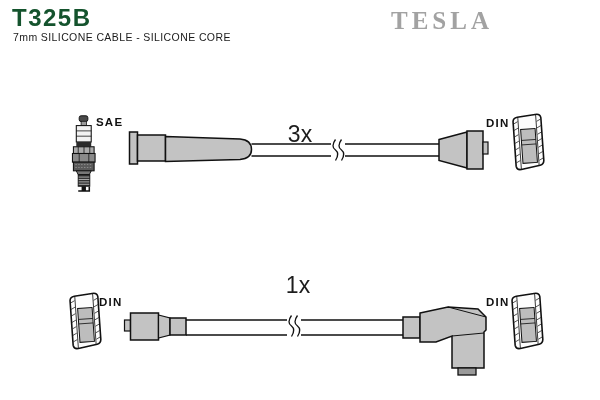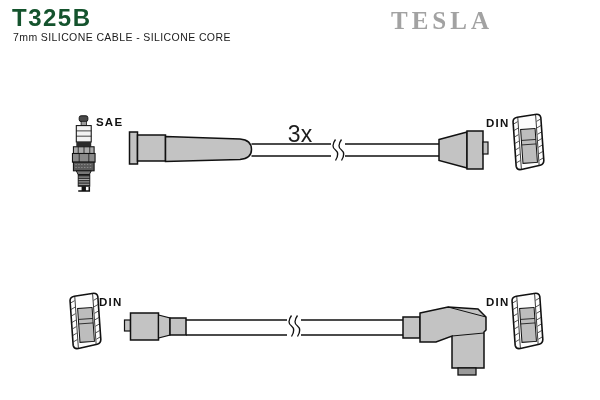--- a/index.html
+++ b/index.html
@@ -88,20 +88,21 @@
         <line x1="10.5" y1="3.5" x2="10.5" y2="55.5" class="thin"></line>
         <line x1="28.5" y1="2" x2="28.5" y2="53.5" class="thin"></line>
         <path class="hatch" d="M6,10 l4,-2 M6,16.5 l4,-2 M6,23 l4,-2 M6,29.5 l4,-2 M6,36 l4,-2 M6,42.5 l4,-2 M6,49 l4,-2 M29,9 l4,-2 M29,15.5 l4,-2 M29,22 l4,-2 M29,28.5 l4,-2 M29,35 l4,-2 M29,41.5 l4,-2 M29,48 l4,-2"></path>
         <rect x="12.5" y="16" width="14.5" height="34" class="inner"></rect>
         <path d="M12.5,27 h14.5 M12.5,31.5 h14.5" class="thin"></path>
       </g>
     </svg>
   </div>
 
   <div class="row">
+    <div class="abs qty qty-2">1x</div>
 
     <svg class="abs" style="left:66px;top:292px;" width="38" height="58" viewBox="0 0 38 58">
       <g transform="rotate(-4 19 29)">
         <path class="shell" d="M5.5,8 Q5.5,4 10,3.5 L28,2 Q33,1.5 33.5,5.5 L33.5,48 Q33.5,52 29.5,53 L10.5,56 Q6,56.5 5.5,52.5 Z"></path>
         <line x1="10.5" y1="3.5" x2="10.5" y2="55.5" class="thin"></line>
         <line x1="28.5" y1="2" x2="28.5" y2="53.5" class="thin"></line>
         <path class="hatch" d="M6,10 l4,-2 M6,16.5 l4,-2 M6,23 l4,-2 M6,29.5 l4,-2 M6,36 l4,-2 M6,42.5 l4,-2 M6,49 l4,-2 M29,9 l4,-2 M29,15.5 l4,-2 M29,22 l4,-2 M29,28.5 l4,-2 M29,35 l4,-2 M29,41.5 l4,-2 M29,48 l4,-2"></path>
         <rect x="12.5" y="16" width="14.5" height="34" class="inner"></rect>
         <path d="M12.5,27 h14.5 M12.5,31.5 h14.5" class="thin"></path>
       </g>

